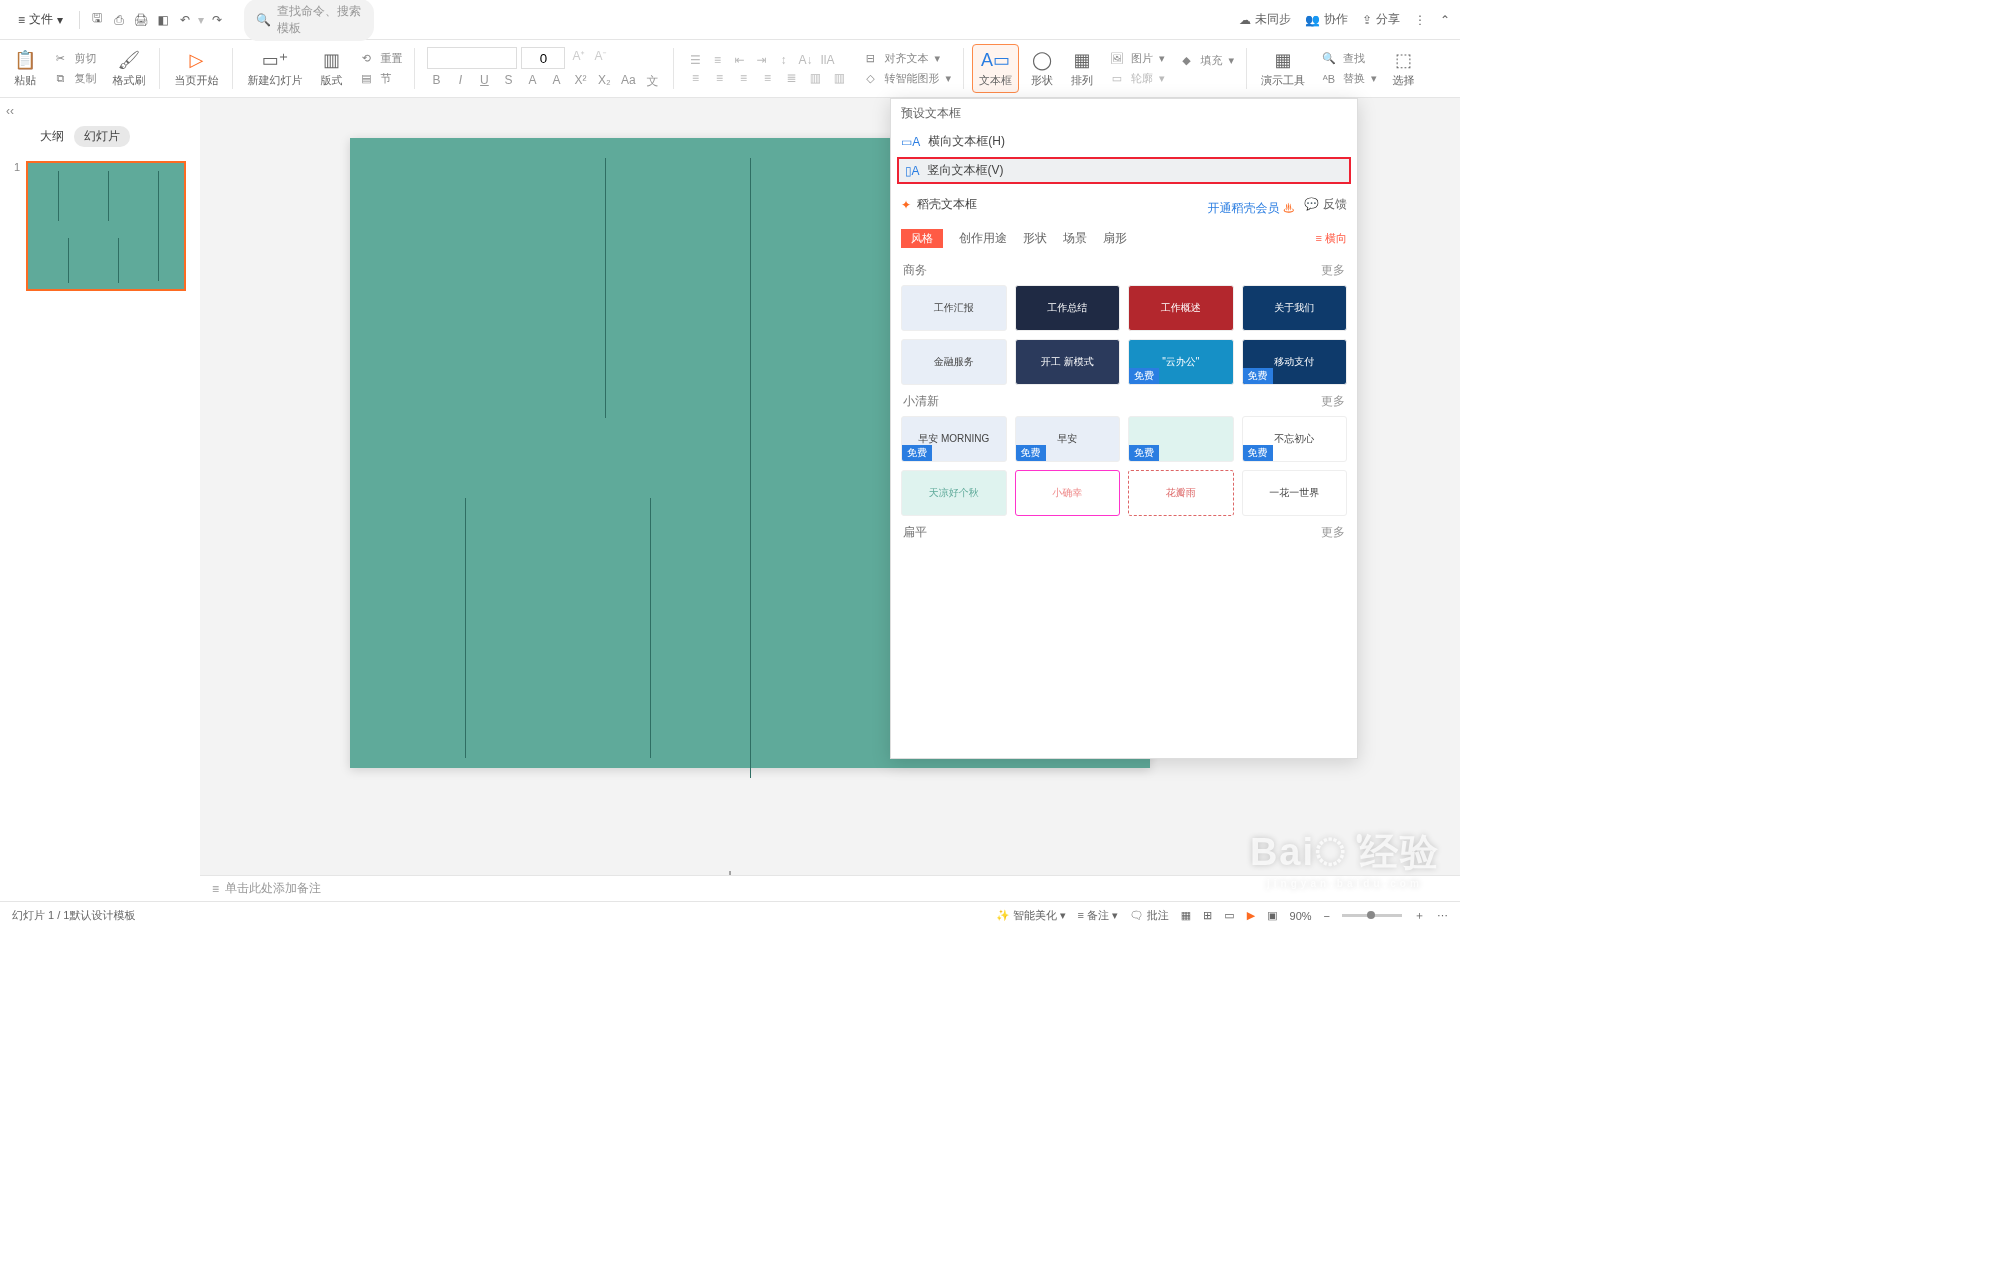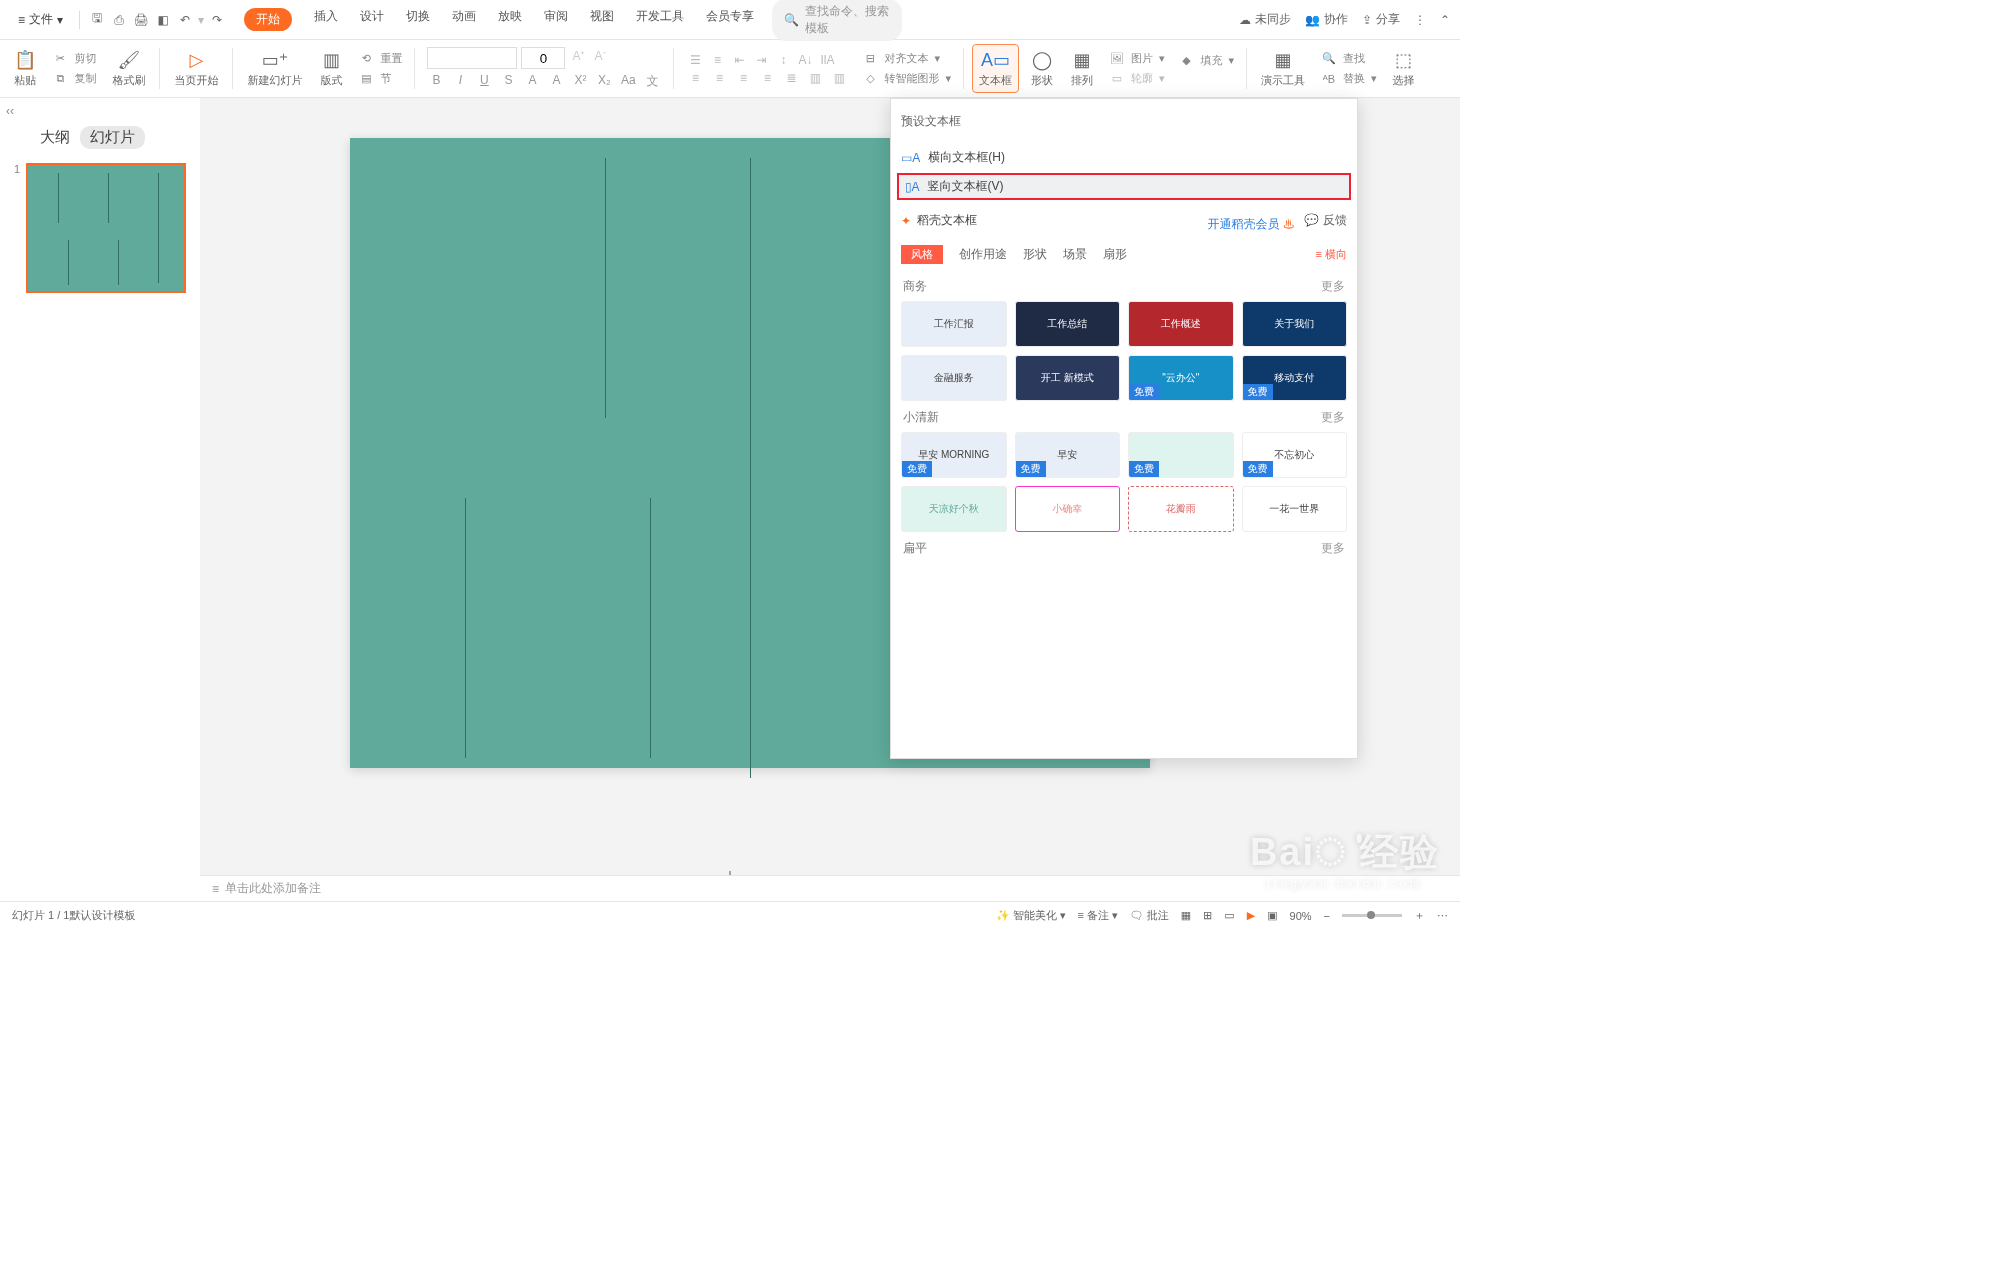--- a/index.html
+++ b/index.html
@@ -30,36 +30,36 @@
 .fontbox input.fname { width:90px; height:22px; border:1px solid #ddd; padding:0 4px; }
 .fontbox input.fsize { width:44px; height:22px; border:1px solid #ddd; text-align:center; }
 .fontbox .row2 { display:flex; gap:6px; color:#999; }
 .ic { width:18px; text-align:center; cursor:pointer; }
 .tb-active { border:1px solid #fd8a4a; background:#fff4ee; border-radius:4px; }
 
 
 .workspace { position:absolute; top:98px; bottom:28px; left:0; right:0; display:flex; background:#f3f3f3; }
 .collapse-btn { width:20px; text-align:center; padding-top:6px; color:#888; cursor:pointer; }
 .sidepanel { width:200px; background:#fff; display:flex; flex-direction:column; }
-.sidepanel .tabs { display:flex; gap:10px; padding:8px 12px 6px 40px; align-items:center; font-size:15px; }
+.sidepanel .tabs { display:flex; gap:10px; padding:8px 12px 6px 40px; align-items:center; font-size:12px; }
 .sidepanel .pill { background:#e8e8e8; padding:2px 10px; border-radius:10px; }
 .thumb-wrap { padding:8px 14px; display:flex; gap:6px; }
 .thumb-num { color:#888; font-size:11px; }
 .thumb { width:172px; height:130px; border:2px solid #fd6b22; background:#5faa9a; position:relative; }
 .thumb .vline { position:absolute; width:1px; background:#2f6e63; }
 .add-slide { position:absolute; bottom:10px; left:50%; transform:translateX(-50%); font-size:22px; color:#888; cursor:pointer; }
 
 .canvas-area { flex:1; position:relative; overflow:hidden; }
 .slide { position:absolute; left:150px; top:40px; width:800px; height:630px; background:#5faa9a; box-shadow:0 2px 10px rgba(0,0,0,0.15); }
 .slide .vline { position:absolute; width:1px; background:#2f6e63; }
 .notes { position:absolute; bottom:0; left:0; right:0; height:26px; background:#fff; border-top:1px solid #e5e5e5; color:#999; padding:4px 12px; display:flex; align-items:center; gap:6px; }
 
 
 .dropdown { position:absolute; top:98px; left:890px; width:468px; bottom:170px; background:#fff; border:1px solid #ddd; box-shadow:0 4px 18px rgba(0,0,0,0.15); z-index:50; overflow:hidden; display:flex; flex-direction:column; }
-.dropdown .hdr { padding:14px 10px; color:#666; font-size:12px; }
+.dropdown .hdr { padding:6px 10px; color:#666; font-size:12px; }
 .dropdown .opt { display:flex; align-items:center; gap:8px; padding:5px 10px; cursor:pointer; }
 .dropdown .opt.highlight { background:#eef0f2; border:2px solid #e23; margin:2px 6px; padding:3px 6px; }
 .dropdown .docu-row { display:flex; align-items:center; gap:6px; padding:6px 10px; font-size:12px; }
 .dropdown .docu-row .fire { color:#fd6b22; }
 .dropdown .docu-row .right { margin-left:auto; display:flex; gap:10px; align-items:center; }
 .dropdown .link { color:#2a7de1; cursor:pointer;margin-top:8px; }
 .dropdown .filters { display:flex; gap:16px; padding:6px 10px; align-items:center; }
 .dropdown .filters .chip { background:#ff5b45; color:#fff; padding:2px 10px; border-radius:0; font-size:11px; }
 .dropdown .filters .f { color:#666; cursor:pointer; font-size:12px; }
 .dropdown .filters .spacer { flex:1; }
@@ -107,32 +107,20 @@
   </div>
   <div class="sep"></div>
   <div class="qicon">🖫</div>
   <div class="qicon">⎙</div>
   <div class="qicon">🖨</div>
   <div class="qicon">◧</div>
   <div class="qicon">↶</div>
   <span style="color:#bbb">▾</span>
   <div class="qicon">↷</div>
 
-  <div class="tabs">
-    <span class="tab active">开始</span>
-    <span class="tab">插入</span>
-    <span class="tab">设计</span>
-    <span class="tab">切换</span>
-    <span class="tab">动画</span>
-    <span class="tab">放映</span>
-    <span class="tab">审阅</span>
-    <span class="tab">视图</span>
-    <span class="tab">开发工具</span>
-    <span class="tab">会员专享</span>
-  </div>
 
   <div class="search">
     <span>🔍</span>
     <span>查找命令、搜索模板</span>
   </div>
 
   <div class="right">
     <div class="ritem">
         <span>☁</span>
         <span>未同步</span>

